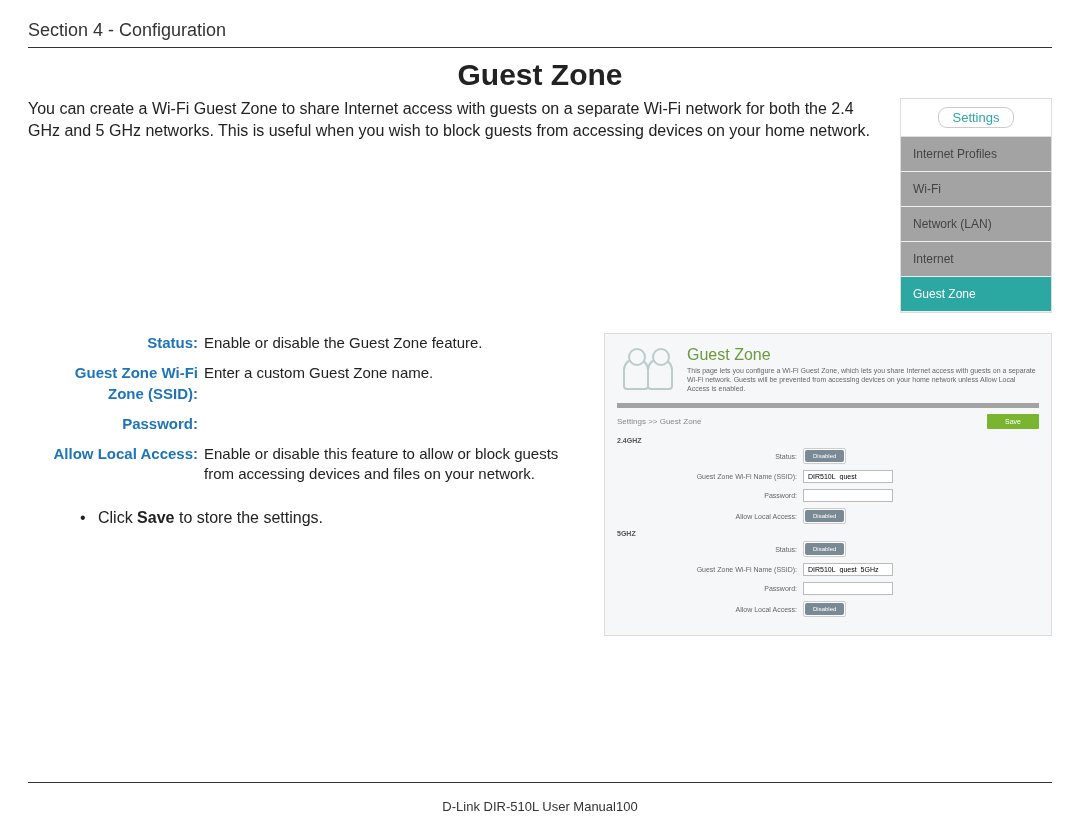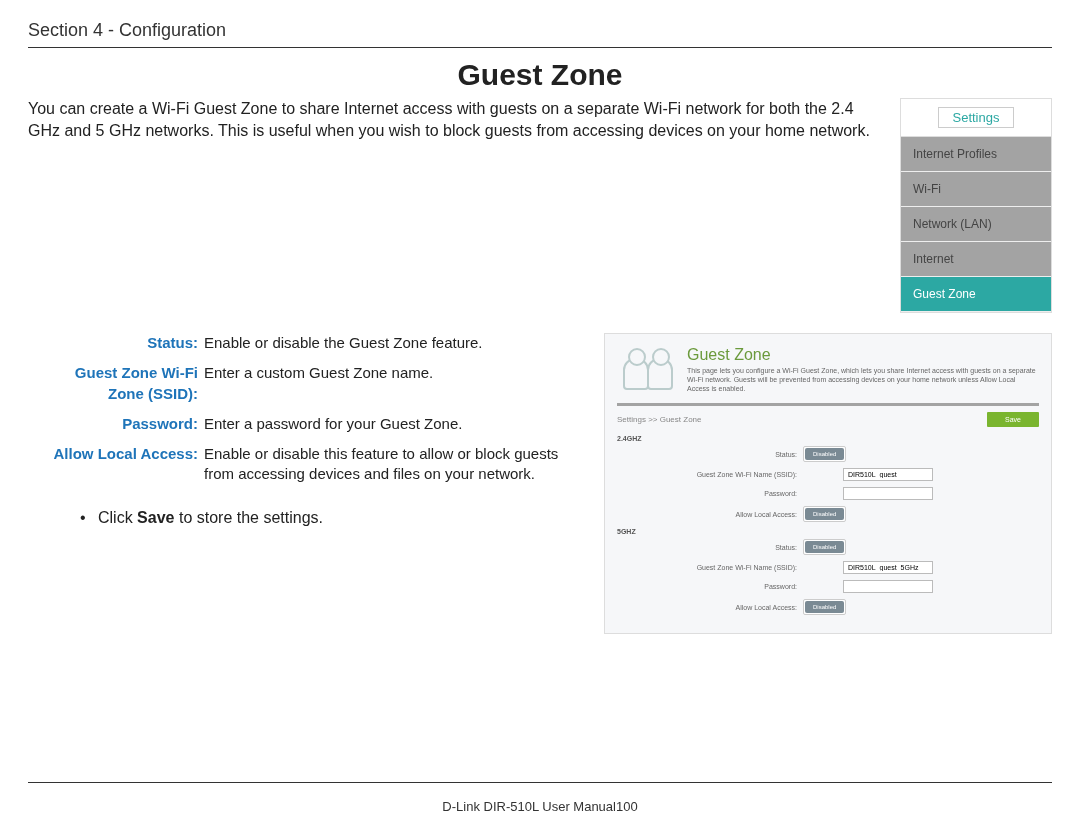--- a/index.html
+++ b/index.html
@@ -49,21 +49,21 @@
   .menu-top {
     display: flex;
     justify-content: center;
     padding: 8px 0;
     background: #fff;
     border-bottom: 1px solid #ddd;
   }
   .menu-btn {
     color: #2ca8a3;
     border: 1px solid #ccc;
-    border-radius: 0;
+    border-radius: 9px;
     padding: 2px 14px;
     font-size: 13px;
     background: #fff;
   }
   .menu-item {
     padding: 10px 12px;
     font-size: 12px;
     color: #444;
     background: #a3a3a3;
     border-bottom: 1px solid #eee;
@@ -159,21 +159,21 @@
   .app-desc {
     font-size: 7px;
     line-height: 1.3;
     color: #666;
   }
   .app-bar {
     display: flex;
     justify-content: space-between;
     align-items: center;
     margin-top: 6px;
-    border-top: 3px solid #a3a3a3;
+    border-top: 5px solid #a3a3a3;
     padding: 6px 0 2px 0;
   }
   .breadcrumb {
     font-size: 8px;
     color: #888;
   }
   .save-btn {
     background: #7ab52f;
     color: #fff;
     padding: 4px 18px;
@@ -215,21 +215,20 @@
     border-radius: 2px;
     background: #fff;
   }
   .tinput {
     border: 1px solid #bbb;
     padding: 2px 4px;
     font-size: 7px;
     width: 90px;
     background: #fff;
     box-sizing: border-box;
-    margin-left: 40px;
   }
   .footer {
     position: absolute;
     left: 28px;
     right: 28px;
     bottom: 20px;
     border-top: 1.5px solid #333;
     padding-top: 16px;
     display: flex;
     justify-content: center;
@@ -268,21 +267,20 @@
       </div>
       <div class="def-row">
         <div class="def-term">
           <span>Guest Zone Wi-Fi</span><br>
           <span>Zone (SSID):</span>
         </div>
         <div class="def-desc">Enter a custom Guest Zone name.</div>
       </div>
       <div class="def-row">
         <div class="def-term">Password:</div>
-        <div class="def-desc">Enter a password for your Guest Zone.</div>
       </div>
       <div class="def-row">
         <div class="def-term">Allow Local Access:</div>
         <div class="def-desc">Enable or disable this feature to allow or block guests from accessing devices and files on your network.</div>
       </div>
 
       <div class="save-line">
         <span class="bullet">•</span><span>Click </span><b>Save</b><span> to store the settings.</span>
       </div>
     </div>

